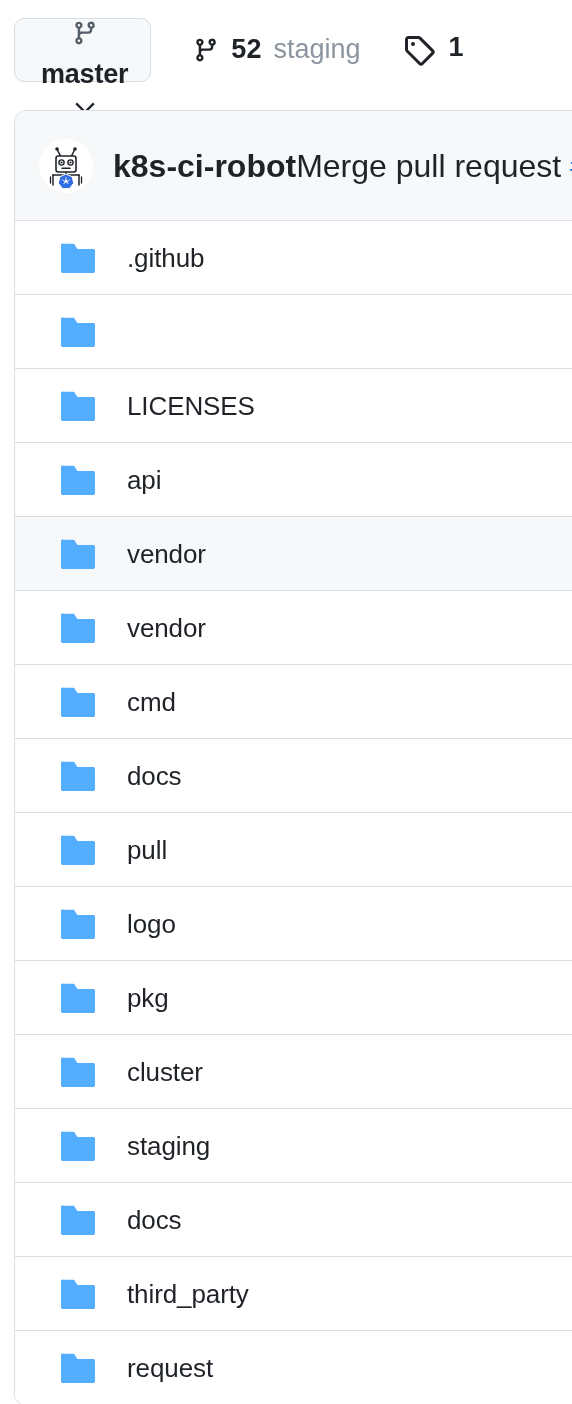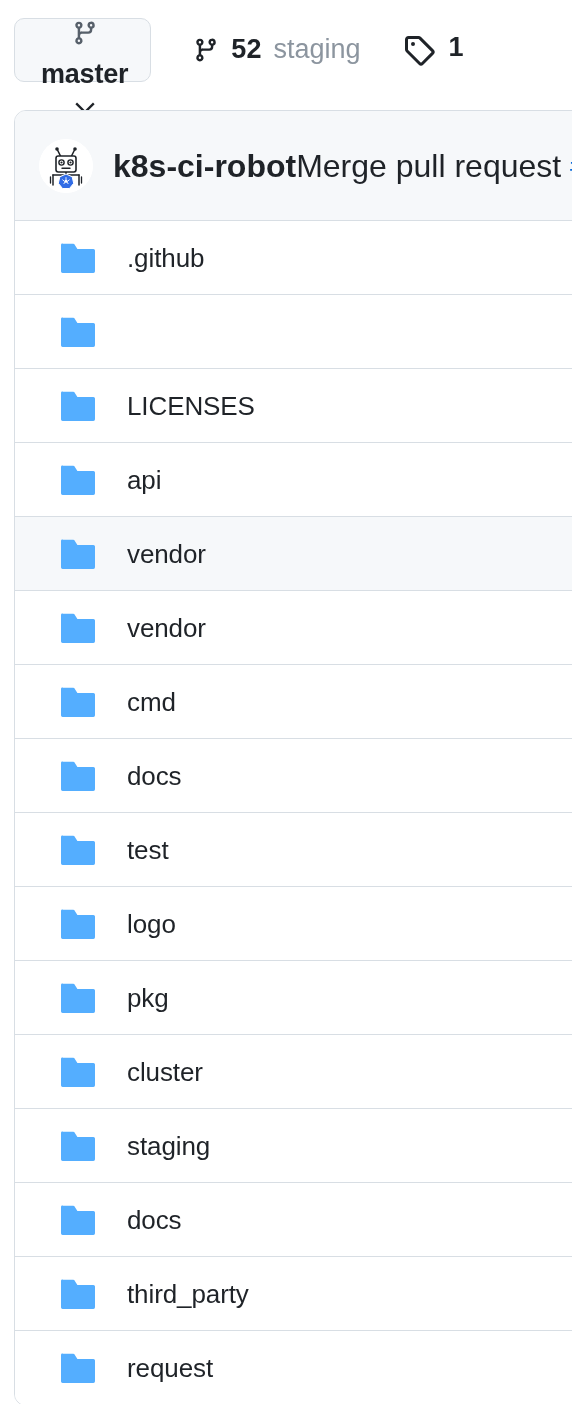--- a/index.html
+++ b/index.html
@@ -298,21 +298,21 @@
             </svg>
           </span>
           <span class="file-name">docs</span>
         </div>
         <div class="file-row">
           <span>
             <svg class="icon-folder" viewBox="0 0 16 14" aria-hidden="true">
               <path fill="#54aeff" d="M.75 0A.75.75 0 0 0 0 .75v12.5c0 .414.336.75.75.75h14.5a.75.75 0 0 0 .75-.75V3.5a.75.75 0 0 0-.75-.75H7.72L6.22.47A.75.75 0 0 0 5.69.25H.75A.75.75 0 0 0 .75 0Z"></path>
             </svg>
           </span>
-          <span class="file-name">test</span>
+          <span class="file-name">pull</span>
         </div>
         <div class="file-row">
           <span>
             <svg class="icon-folder" viewBox="0 0 16 14" aria-hidden="true">
               <path fill="#54aeff" d="M.75 0A.75.75 0 0 0 0 .75v12.5c0 .414.336.75.75.75h14.5a.75.75 0 0 0 .75-.75V3.5a.75.75 0 0 0-.75-.75H7.72L6.22.47A.75.75 0 0 0 5.69.25H.75A.75.75 0 0 0 .75 0Z"></path>
             </svg>
           </span>
           <span class="file-name">logo</span>
         </div>
         <div class="file-row">

